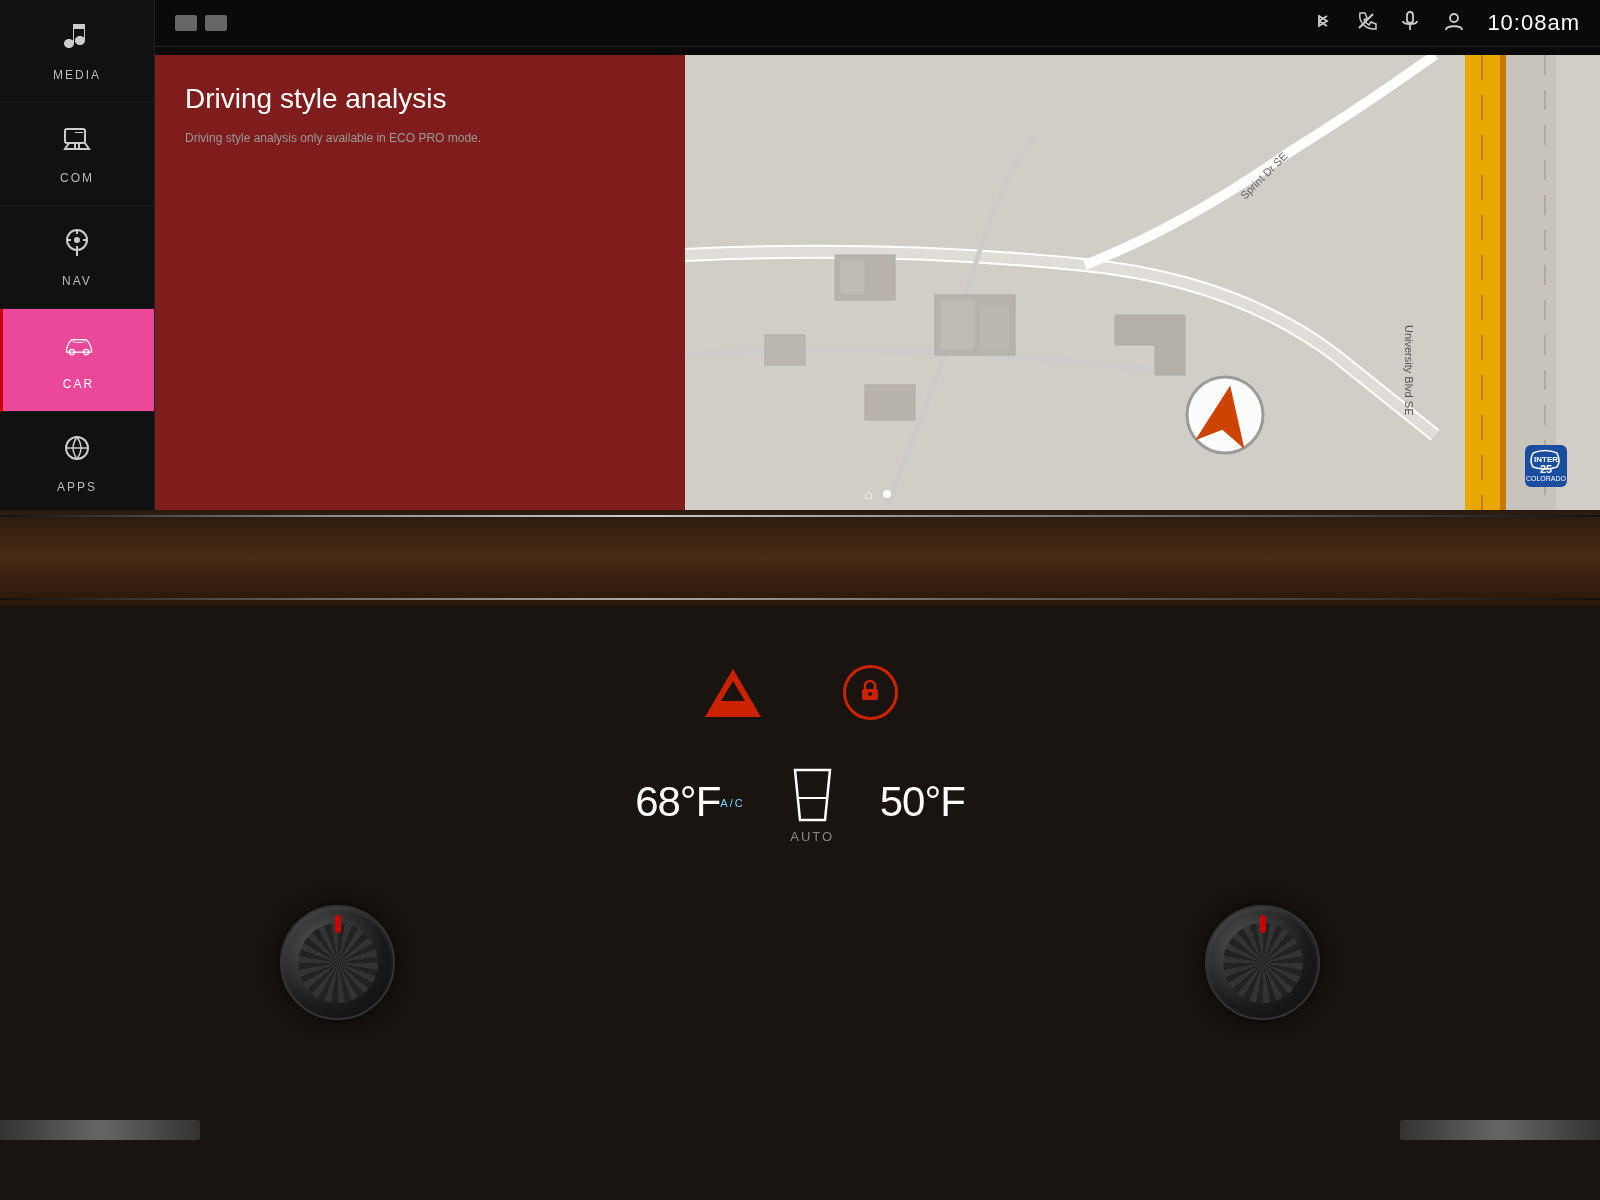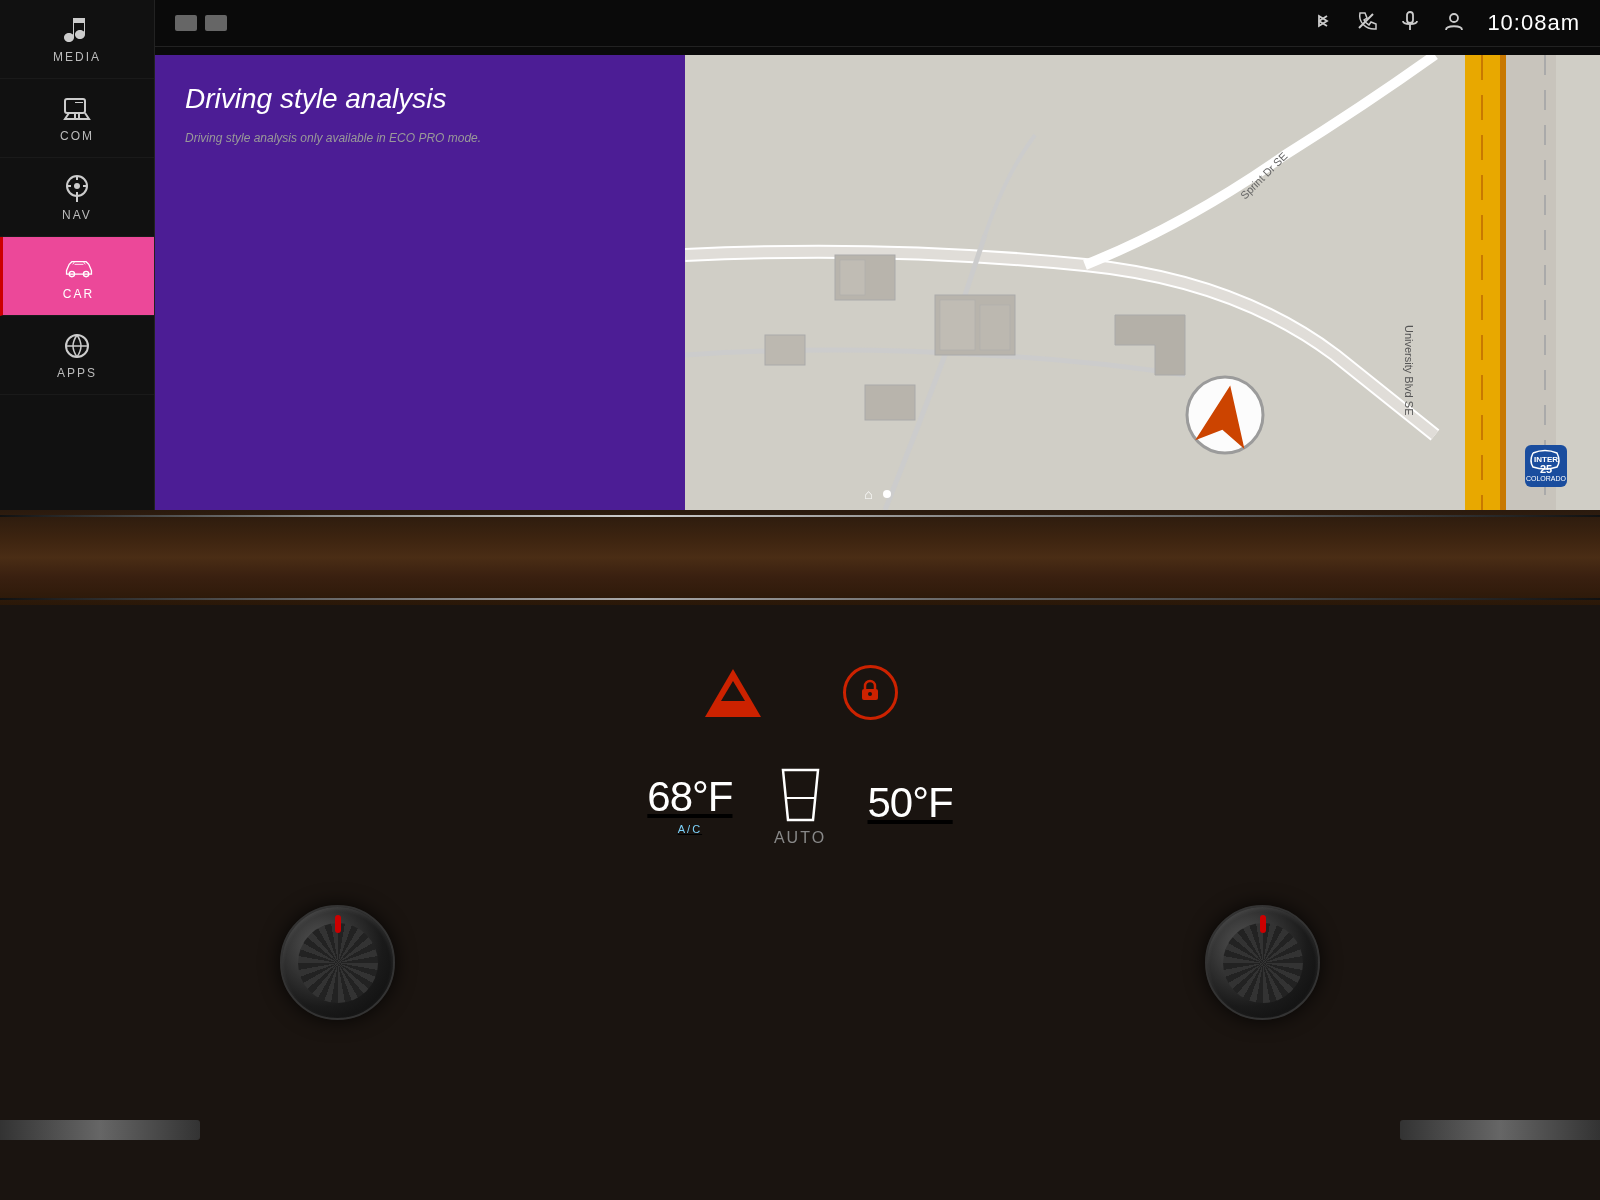--- a/index.html
+++ b/index.html
@@ -28,27 +28,27 @@
       display: flex;
       flex-direction: column;
       border-right: 1px solid #222;
     }
 
     .sidebar-item {
       display: flex;
       flex-direction: column;
       align-items: center;
       justify-content: center;
-      padding: 14px 0;
+      padding: 20px 0;
       cursor: pointer;
       color: #ccc;
       font-size: 13px;
       letter-spacing: 1px;
       border-bottom: 1px solid #1a1a1a;
-      gap: 4px;
+      gap: 16px;
     }
 
     .sidebar-item.active {
       background: #ec4899;
       border-left: 3px solid #cc0000;
     }
 
     .sidebar-item svg {
       width: 32px;
       height: 32px;
@@ -115,23 +115,22 @@
       letter-spacing: 1px;
     }
 
     
     .main-content {
       position: absolute;
       top: 55px;
       left: 155px;
       width: 530px;
       bottom: 0;
-      background: #4c1d95;
+      background: #7f1d1d;
       padding: 28px 30px;
-      font-style: italic;
     }
 
     .page-title {
       font-size: 28px;
       font-weight: 400;
       color: #fff;
       margin-bottom: 14px;
     }
 
     .page-subtitle {
@@ -284,23 +283,22 @@
     
     .climate-row {
       display: flex;
       align-items: center;
       gap: 40px;
       margin-top: 10px;
     }
 
     .temp-display {
       display: flex;
-      flex-direction: column;
-      align-items: center;
-      text-decoration: underline;
+      flex-direction: row;
+      align-items: center;
     }
 
     .temp-value {
       font-size: 42px;
       color: #fff;
       font-weight: 300;
       letter-spacing: -1px;
     }
 
     .temp-label {
@@ -311,21 +309,21 @@
     }
 
     .fan-icon {
       display: flex;
       flex-direction: column;
       align-items: center;
       gap: 4px;
     }
 
     .fan-label {
-      font-size: 16px;
+      font-size: 13px;
       color: #888;
       letter-spacing: 2px;
     }
 
     
     .dial-left {
       position: absolute;
       left: 280px;
       bottom: 180px;
     }

